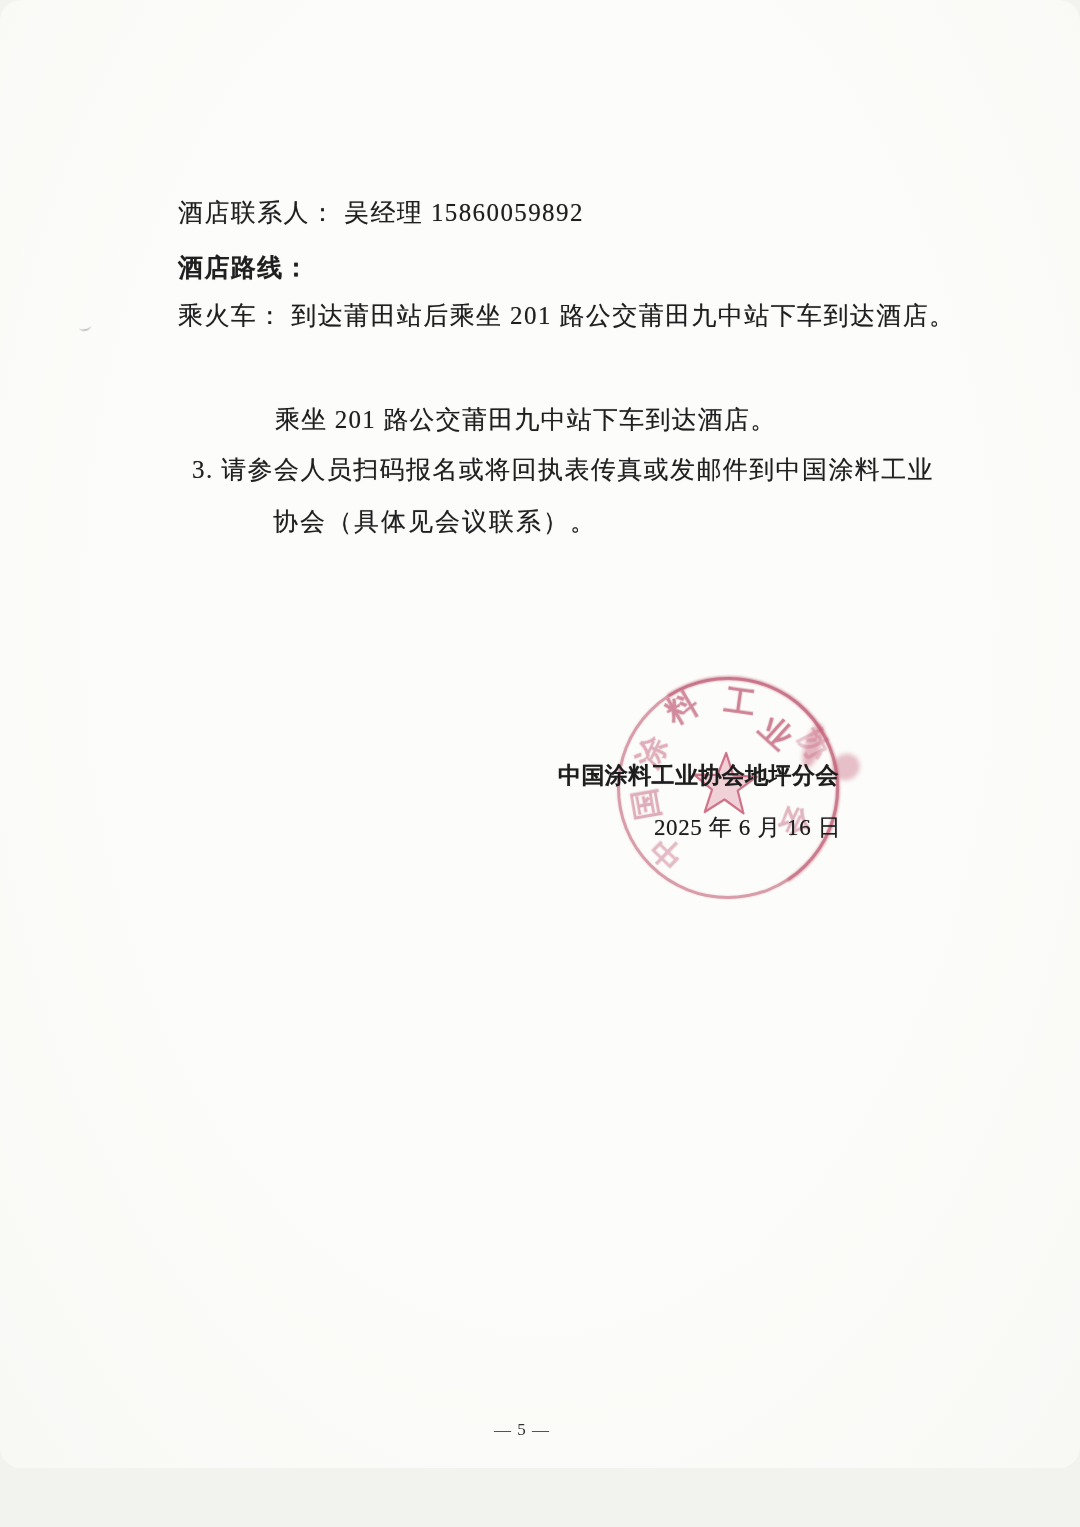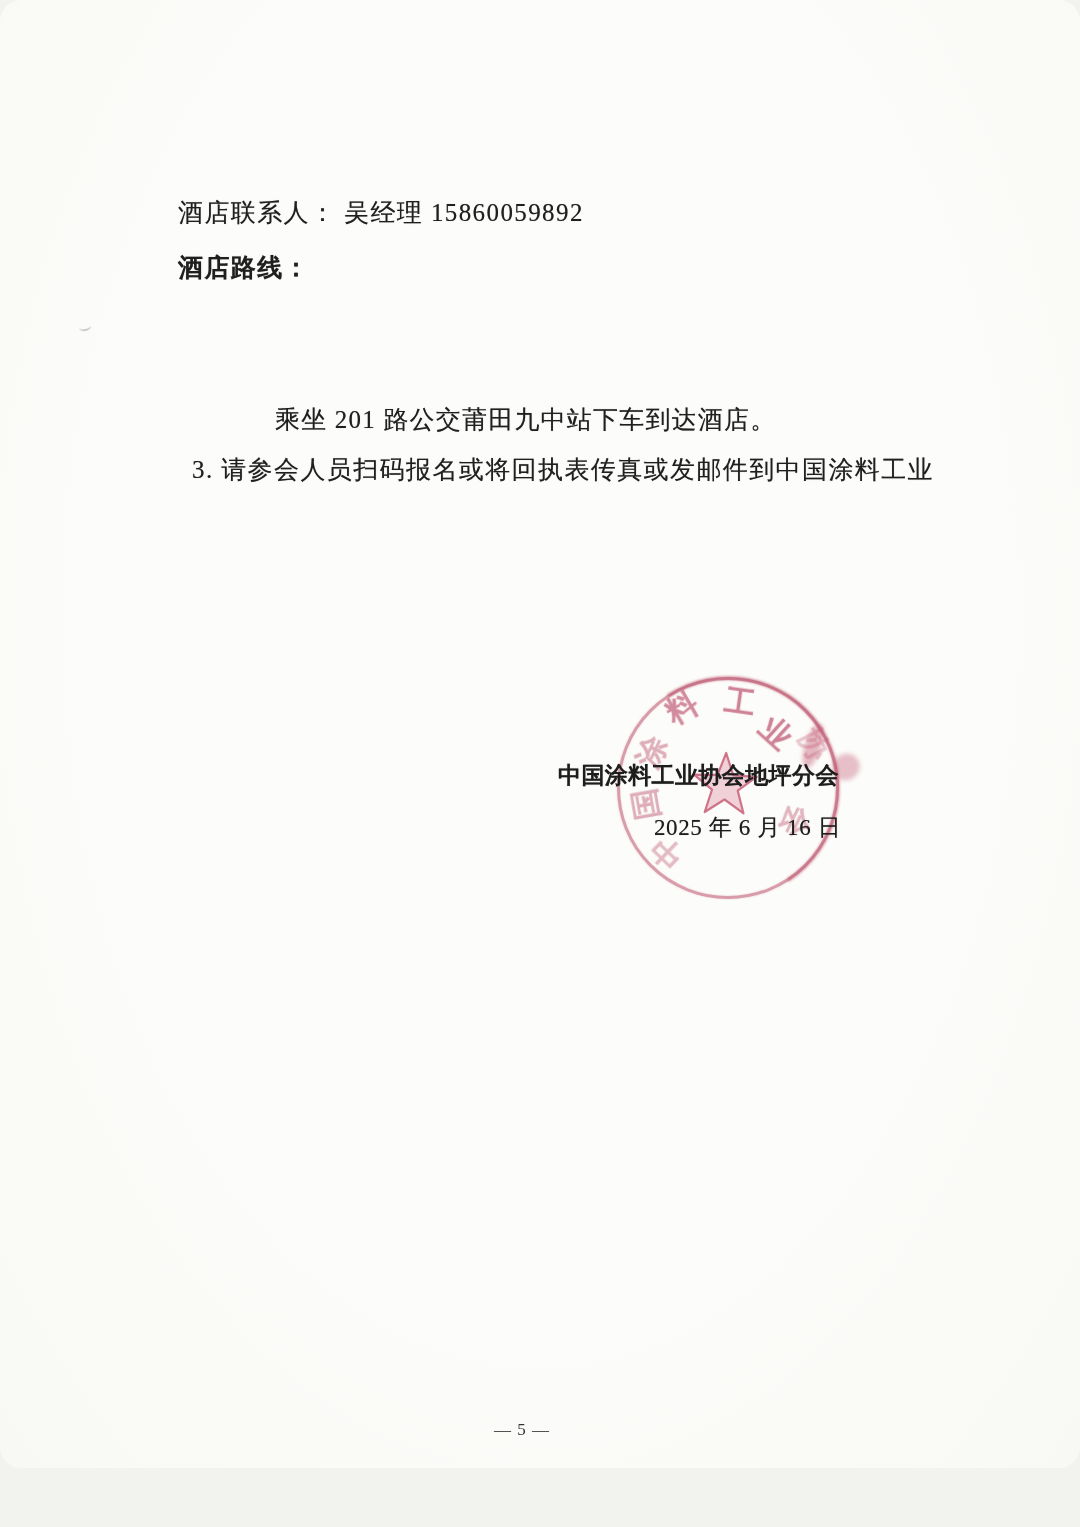--- a/index.html
+++ b/index.html
@@ -105,22 +105,24 @@
     filter: blur(0.4px);
   }
 </style>
 </head>
 <body>
 
 <div class="page">
 
   <div class="line l1">酒店联系人： 吴经理 15860059892</div>
   <div class="line l2">酒店路线：</div>
+  <div class="line l3">乘火车： 到达莆田站后乘坐 201 路公交莆田九中站下车到达酒店。</div>
   <div class="line l5">乘坐 201 路公交莆田九中站下车到达酒店。</div>
   <div class="line l6">3. 请参会人员扫码报名或将回执表传真或发邮件到中国涂料工业</div>
+  <div class="line l7">协会（具体见会议联系）。</div>
 
   <div class="stamp">
     <div class="stamp-ring"></div>
     <div class="stamp-ring-heavy"></div>
     <svg class="star" width="80" height="80" viewBox="0 0 80 80">
       <polygon id="seal-star-poly" points="41.2,7.0 48.3,29.4 71.7,30.9 52.7,44.6 58.5,67.4 39.5,53.5 19.7,66.0 27.0,43.7 9.0,28.7 32.5,28.8" fill="rgba(232,173,188,0.55)" stroke="rgba(200,95,120,0.85)" stroke-width="2.2" stroke-linejoin="round"></polygon>
     </svg>
     <div id="ring-chars">
         <span class="ring-char" style="transform: translate(calc(-50% - 62px), calc(-50% + 64px)) rotate(-136deg); opacity: 0.42;">中</span>
         <span class="ring-char" style="transform: translate(calc(-50% - 82px), calc(-50% + 16px)) rotate(-100deg); opacity: 0.5;">国</span>

